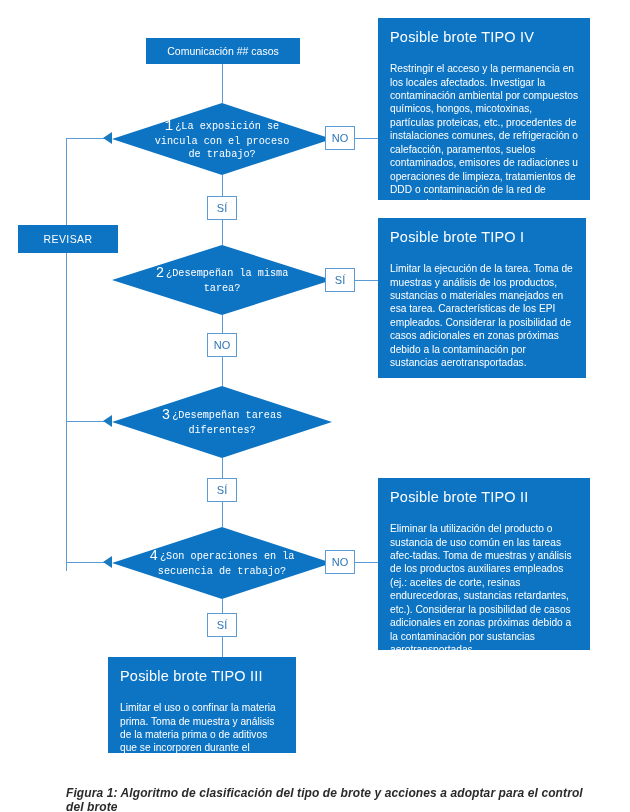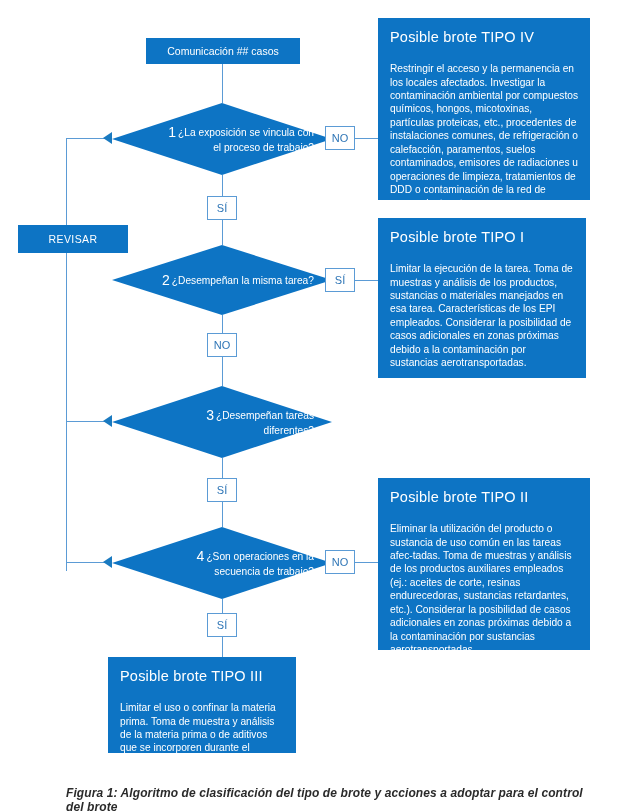--- a/index.html
+++ b/index.html
@@ -35,37 +35,37 @@
 
   
   .start-box{
     left:146px;top:38px;width:154px;height:26px;
     font-size:10.5px;
     display:flex;align-items:center;justify-content:center;
   }
 
   
   .revisar-box{
-    left:18px;top:225px;width:110px;height:28px;
+    left:18px;top:225px;width:100px;height:28px;
     font-size:10.5px;
     display:flex;align-items:center;justify-content:center;
     letter-spacing:.4px;
   }
 
   
   .diamond{
     position:absolute;
   }
   .diamond svg{display:block;}
   .diamond .dtext{
-    position:absolute;left:16px;top:0;width:100%;height:100%;
-    display:flex;align-items:center;justify-content:center;
-    color:#fff;text-align:right;
+    position:absolute;left:0;top:0;width:100%;height:100%;
+    display:flex;align-items:center;justify-content:center;
+    color:#fff;text-align:center;
     font-size:10.2px;line-height:1.3;
-    padding:0 34px;box-sizing:border-box;
+    padding:0 34px;box-sizing:border-box;font-family:Liberation Mono, monospace;
   }
   .dnum{font-size:14px;vertical-align:-1px;padding-right:2px;}
 
   
   .chip{
     position:absolute;
     background:#ffffff;
     border:1.1px solid #5b9bd5;
     color:#2e75b6;
     font-size:11px;

